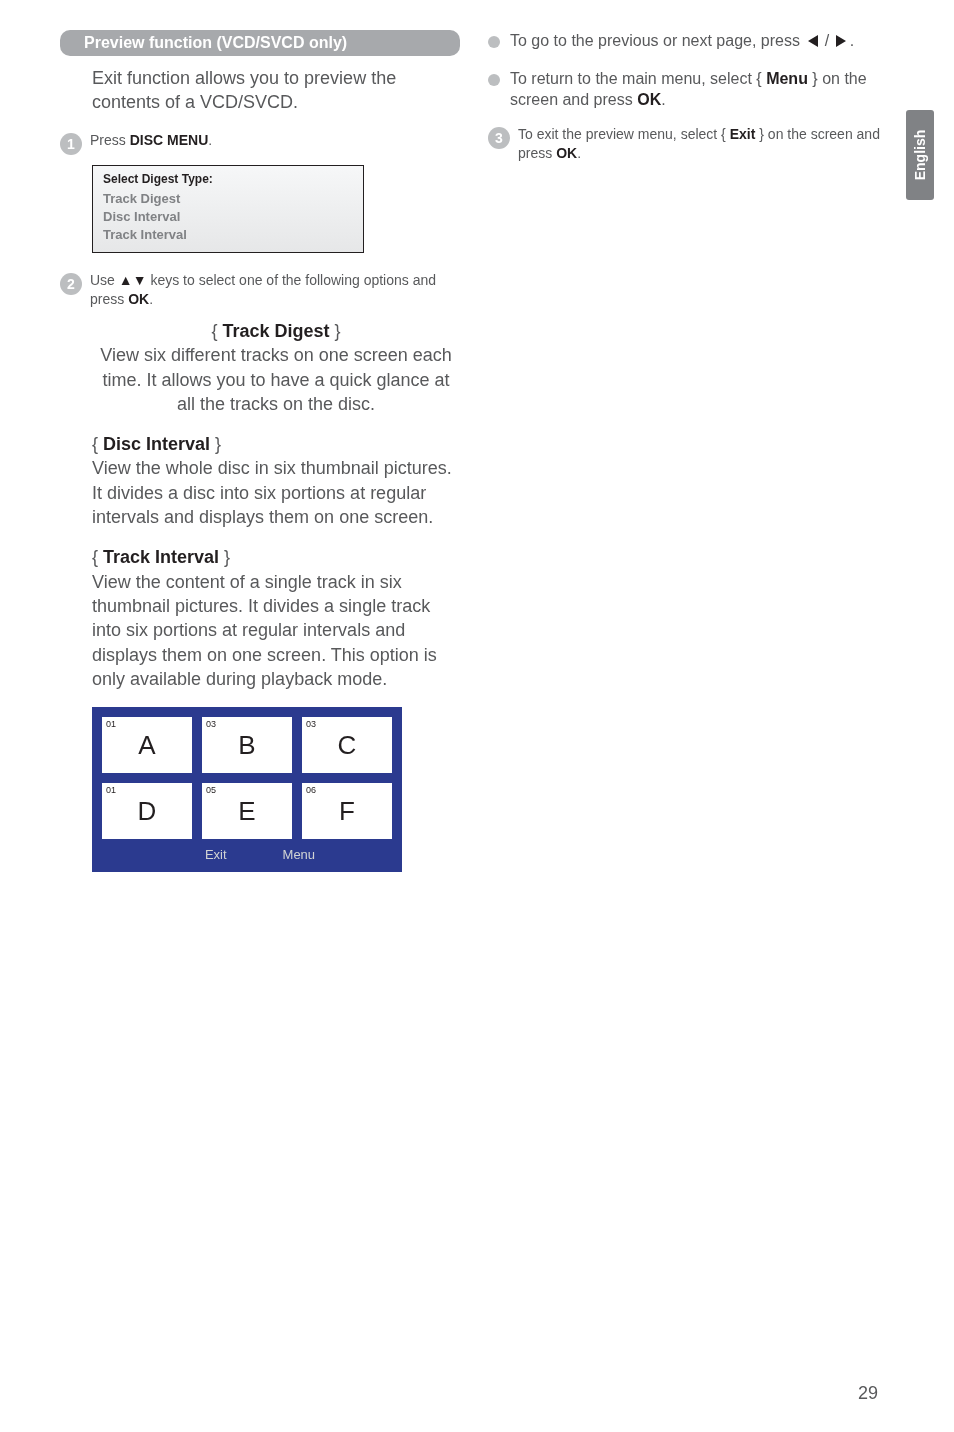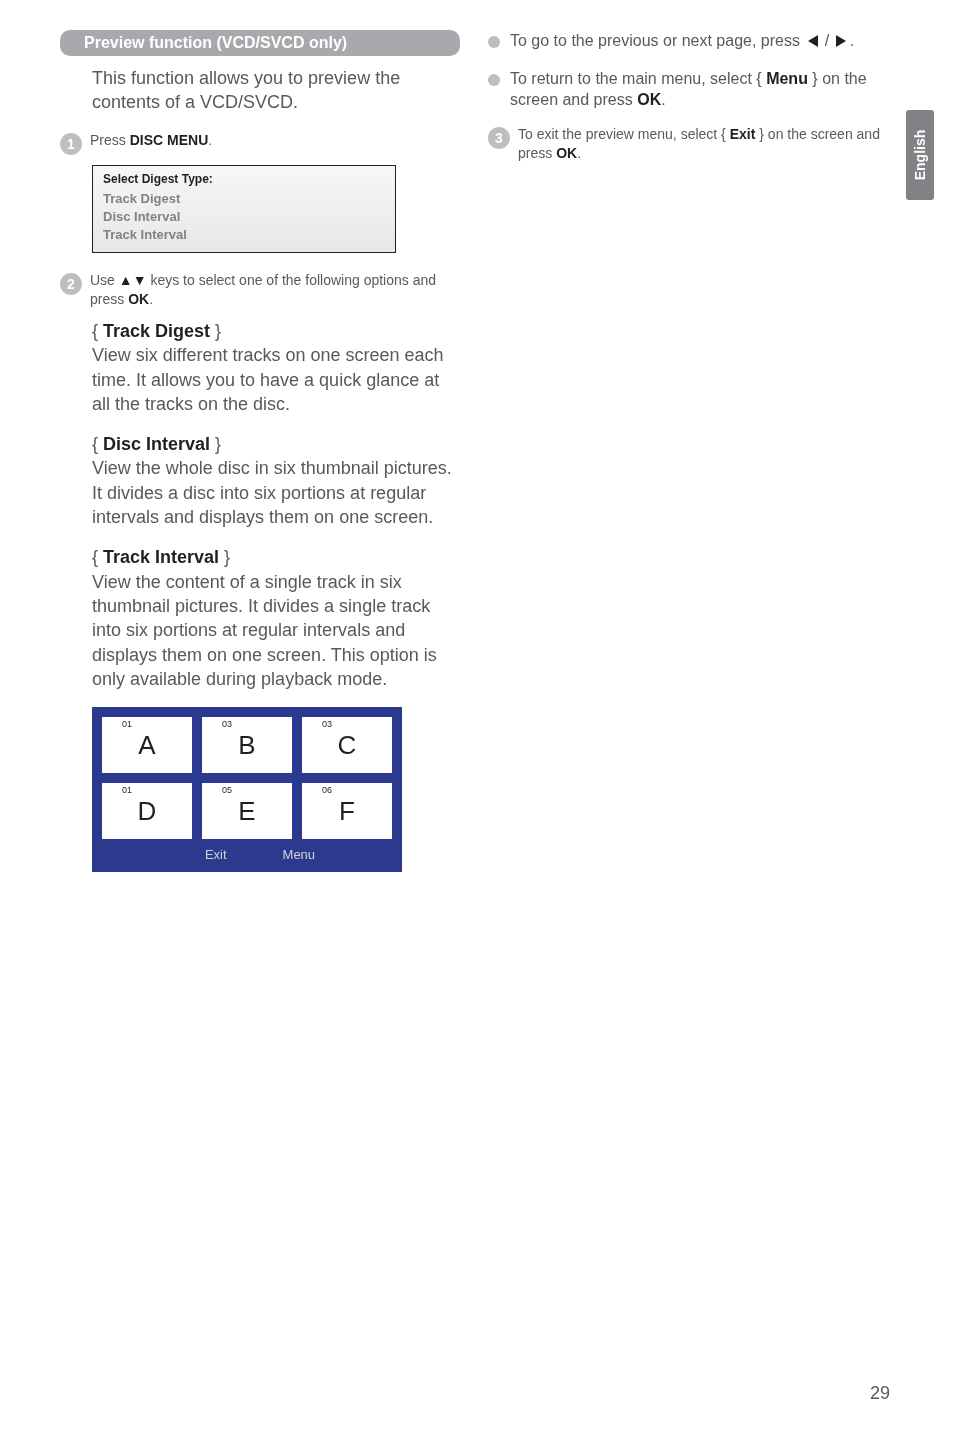--- a/index.html
+++ b/index.html
@@ -20,36 +20,36 @@
   
   .grey-bar { background: #a7a9ac; color: #fff; font-weight: 700; font-size: 16px; padding: 4px 24px; margin-bottom: 10px; border-radius: 10px; }
   .para { font-size: 18px; color: #58595b; line-height: 1.35; margin-bottom: 16px; }
   .section-title { font-weight: 700; color: #231f20; }
   
   .step { display: flex; align-items: flex-start; gap: 8px; margin-bottom: 10px; }
   .step-bullet { flex: 0 0 22px; height: 22px; border-radius: 50%; background: #bcbec0; color: #fff; font-weight: 700; font-size: 14px; display: flex; align-items: center; justify-content: center; margin-top: 2px; }
   .step-text { font-size: 14px; color: #58595b; line-height: 1.35; }
   .bold { font-weight: 700; color: #231f20; }
   
-  .digest-box { border: 1px solid #231f20; width: 304px; margin: 6px 0 18px 32px; padding: 6px 10px 8px 10px; background: #f1f2f2 linear-gradient(#f6f7f8,#e6e7e8); }
+  .digest-box { border: 1px solid #231f20; width: 272px; margin: 6px 0 18px 32px; padding: 6px 10px 8px 10px; background: #f1f2f2 linear-gradient(#f6f7f8,#e6e7e8); }
   .digest-box .label { font-size: 12px; font-weight: 700; color: #231f20; margin-bottom: 4px; }
   .digest-box .item { font-size: 13px; font-weight: 700; color: #808285; line-height: 1.4; }
   
   .thumb-figure { width: 310px; margin: 14px 0 0 32px; background: #2b3a8f; padding: 10px 10px 0 10px; }
   .thumb-grid { display: grid; grid-template-columns: repeat(3, 1fr); grid-gap: 10px; }
   .thumb { background: #fff; height: 56px; position: relative; display: flex; align-items: center; justify-content: center; font-size: 26px; font-weight: 400; color: #231f20; }
-  .thumb .num { position: absolute; top: 2px; left: 20px; font-size: 9px; color: #231f20; }
+  .thumb .num { position: absolute; top: 2px; left: 4px; font-size: 9px; color: #231f20; }
   .thumb-footer { display: flex; justify-content: center; gap: 56px; padding: 8px 0 10px 26px; }
   .thumb-footer span { color: #d1d3d4; font-size: 13px; }
   
   .rbullet { display: flex; align-items: flex-start; gap: 10px; margin-bottom: 14px; }
   .rbullet .dot { flex: 0 0 12px; height: 12px; border-radius: 50%; background: #bcbec0; margin-top: 6px; }
   .rbullet .txt { font-size: 16px; color: #58595b; line-height: 1.35; }
   
-  .page-num { position: absolute; right: 64px; bottom: 28px; font-size: 18px; color: #58595b; }
+  .page-num { position: absolute; right: 76px; bottom: 28px; font-size: 18px; color: #58595b; }
   
   .brace { font-weight: 400; }
   
   .icon-prev, .icon-next { display:inline-block; vertical-align: -2px; }
 </style>
 </head>
 <body>
 
 <div class="page">
 
@@ -57,21 +57,21 @@
     <span>English</span>
   </div>
 
 
   <div class="columns">
 
     <div class="col colL">
 
       <div class="grey-bar">Preview function (VCD/SVCD only)</div>
 
-      <p class="para" style="margin-left:32px;">This function allows you to preview the contents of a VCD/SVCD.</p>
+      <p class="para" style="margin-left:32px;">Exit function allows you to preview the contents of a VCD/SVCD.</p>
 
       <div class="step">
         <div class="step-bullet">1</div>
         <div class="step-text">
           <span>Press </span><span class="bold">DISC MENU</span><span>.</span>
         </div>
       </div>
 
       <div class="digest-box">
         <div class="label">Select Digest Type:</div>
@@ -80,21 +80,21 @@
         <div class="item">Track Interval</div>
       </div>
 
       <div class="step">
         <div class="step-bullet">2</div>
         <div class="step-text">
           <span>Use </span><span class="bold">▲▼</span><span> keys to select one of the following options and press </span><span class="bold">OK</span><span>.</span>
         </div>
       </div>
 
-      <p class="para" style="margin-left:32px;">
+      <p class="para" style="margin-left:32px;text-align:center;">
         <span class="brace">{ </span><span class="section-title">Track Digest</span><span class="brace"> }</span><br>
         <span>View six different tracks on one screen each time.  It allows you to have a quick glance at all the tracks on the disc.</span>
       </p>
 
       <p class="para" style="margin-left:32px;">
         <span class="brace">{ </span><span class="section-title">Disc Interval</span><span class="brace"> }</span><br>
         <span>View the whole disc in six thumbnail pictures.  It divides a disc into six portions at regular intervals and displays them on one screen.</span>
       </p>
 
       <p class="para" style="margin-left:32px;">

